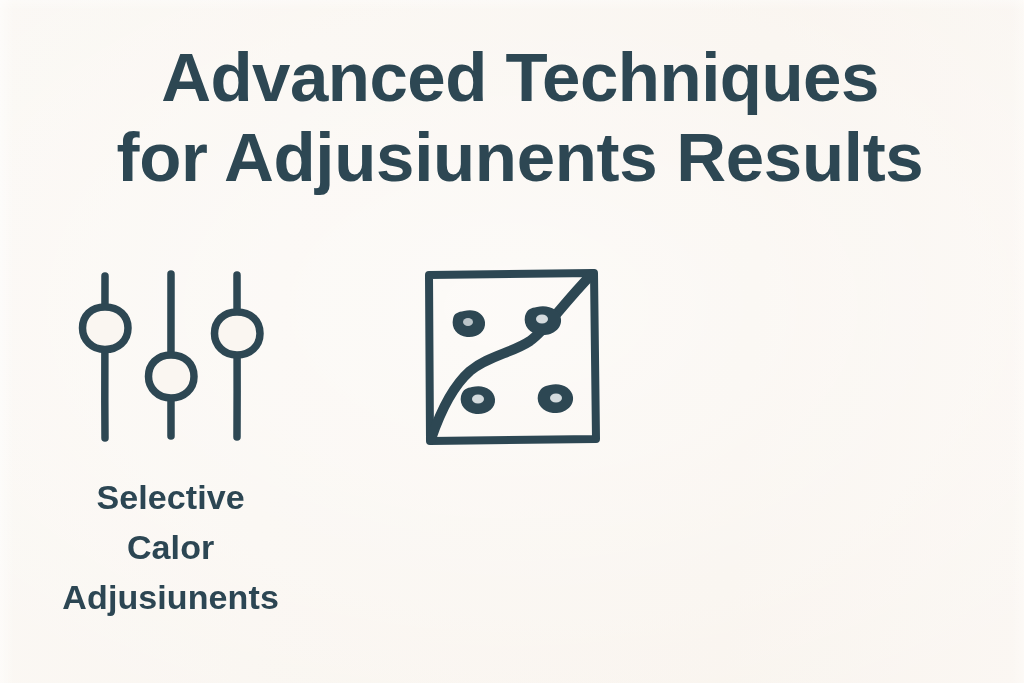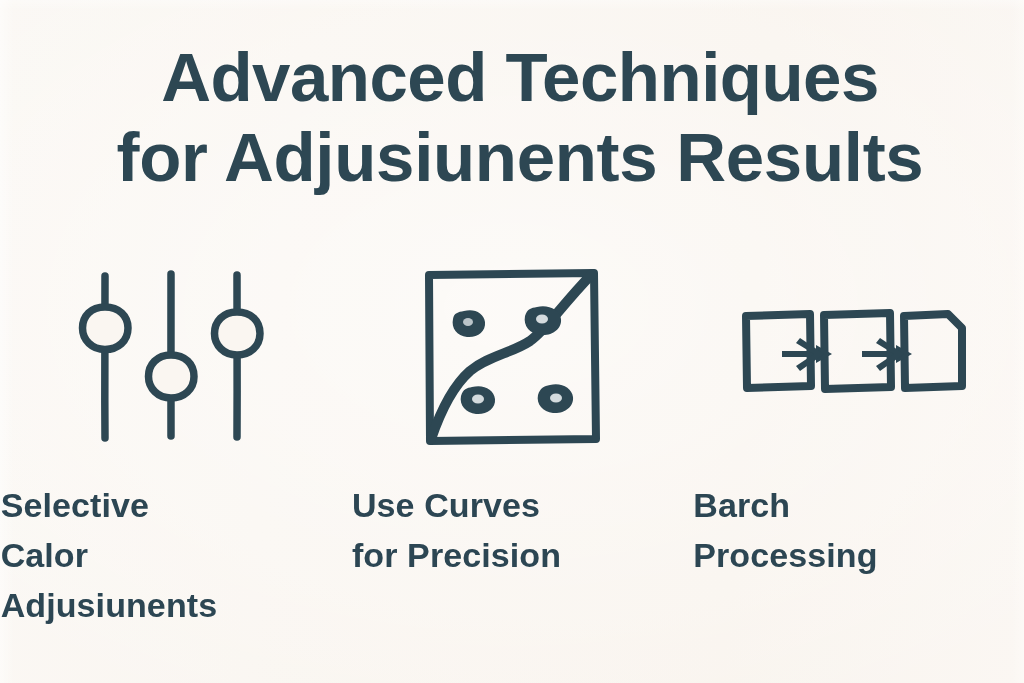--- a/index.html
+++ b/index.html
@@ -72,22 +72,22 @@
     flex-direction: column;
     align-items: center;
   }
   .icon-slot {
     height: 190px;
     display: flex;
     align-items: center;
     justify-content: center;
   }
   .col-label {
-    margin-top: 28px;
-    text-align: left;
+    margin-top: 20px;
+    text-align: center;
     color: #2c4653;
     font-size: 34px;
     line-height: 50px;
     font-weight: 600;
     letter-spacing: 0.1px;
     white-space: pre-line;
   }
   
   .column.col-1 .col-label { width: 340px; }
   .column.col-2 .col-label { width: 320px; }
@@ -152,45 +152,17 @@
             <ellipse cx="120" cy="52" rx="6" ry="4.5" fill="#f3f6f7" opacity="0.85"></ellipse>
 
             <path d="M50 120 C61 117, 72 122, 73 132 C74 142, 64 148, 54 147 C44 146, 37 138, 39 129 C41 122, 45 121, 50 120 Z" fill="#2d4753"></path>
             <ellipse cx="56" cy="132" rx="6" ry="4.5" fill="#f1f5f6" opacity="0.85"></ellipse>
 
             <path d="M128 118 C139 115, 150 121, 151 130 C152 140, 142 147, 131 146 C121 145, 114 137, 116 128 C118 121, 122 119, 128 118 Z" fill="#2d4753"></path>
             <ellipse cx="134" cy="131" rx="6" ry="4.5" fill="#f1f5f6" opacity="0.85"></ellipse>
           </g>
         </svg>
       </div>
-      <div class="col-label">Use Curves
-for Precision</div>
     </div>
 
-    <div class="column col-3">
-      <div class="icon-slot">
-        <svg width="230" height="110" viewBox="0 0 230 110">
-          <g fill="none" stroke="#2d4753" stroke-width="8" stroke-linejoin="round" stroke-linecap="round">
-
-            <path d="M8 14 L72 12 L73 84 L9 86 Z"></path>
-
-            <path d="M86 13 L152 11 L153 85 L87 87 Z"></path>
-
-            <path d="M166 14 L210 12 L224 26 L224 84 L167 86 Z"></path>
-          </g>
-
-          <g fill="#2d4753">
-            <path d="M44 49 L78 49 L78 43 L94 52 L78 61 L78 55 L44 55 Z"></path>
-            <path d="M62 36 L86 52 L62 69 L58 64 L76 52 L58 41 Z"></path>
-          </g>
-
-          <g fill="#2d4753">
-            <path d="M124 49 L158 49 L158 43 L174 52 L158 61 L158 55 L124 55 Z"></path>
-            <path d="M142 36 L166 52 L142 69 L138 64 L156 52 L138 41 Z"></path>
-          </g>
-        </svg>
-      </div>
-      <div class="col-label">Barch
-Processing</div>
-    </div>
 
   </div>
 </div>
 
 </body></html>

